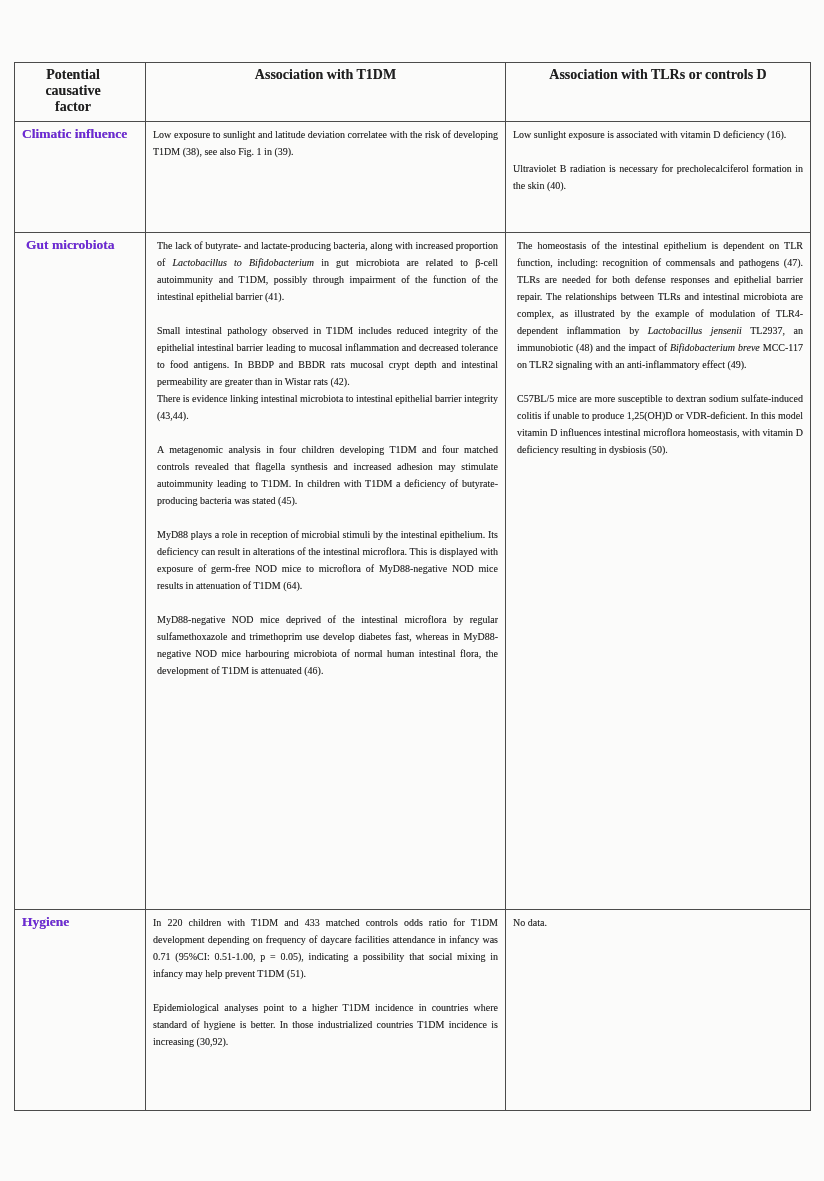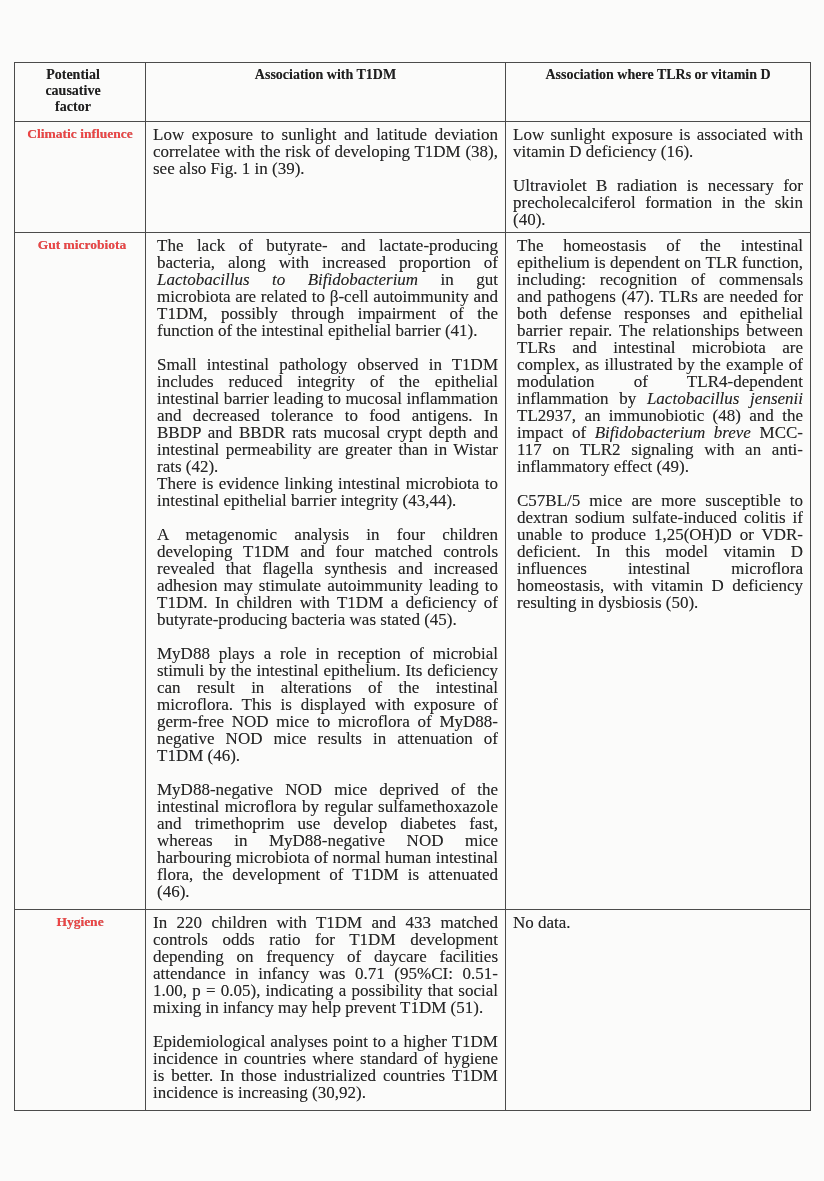--- a/index.html
+++ b/index.html
@@ -54,25 +54,25 @@
   }
   thead th.col-factor {
     padding-left: 18px;
     padding-right: 32px;
     border-radius: 11px;
   }
   td.factor-cell {
     font-weight: bold;
     font-size: 13.5px;
     line-height: 16px;
-    text-align: center;
-    color: #ef4444;
+    text-align: left;
+    color: #6d28d9;
   }
   td.body-cell {
-    font-size: 17px;
+    font-size: 10px;
     line-height: 17px;
     text-align: justify;
   }
   td.body-cell p { margin: 0; }
   td.body-cell p.gap { margin-bottom: 17px; }
   tr.row-climatic td { height: 102px; }
   tr.row-gut td      { height: 668px; padding-left: 11px; }
   tr.row-hygiene td  { height: 192px; margin-top: 33px; }
 </style>
 </head>
@@ -84,42 +84,42 @@
   <table class="factors">
     <colgroup>
       <col style="width:131px">
       <col style="width:360px">
       <col style="width:305px">
     </colgroup>
     <thead>
       <tr>
         <th class="col-factor">Potential causative factor</th>
         <th>Association with T1DM</th>
-        <th>Association where TLRs or vitamin D</th>
+        <th>Association with TLRs or controls D</th>
       </tr>
     </thead>
     <tbody>
       <tr class="row-climatic">
         <td class="factor-cell">Climatic influence</td>
         <td class="body-cell">
             <p>Low exposure to sunlight and latitude deviation correlatee with the risk of developing T1DM (38), see also Fig. 1 in (39).</p>
           </td>
         <td class="body-cell">
             <p class="gap">Low sunlight exposure is associated with vitamin D deficiency (16).</p>
             <p>Ultraviolet B radiation is necessary for precholecalciferol formation in the skin (40).</p>
           </td>
       </tr>
       <tr class="row-gut">
         <td class="factor-cell">Gut microbiota</td>
         <td class="body-cell">
             <p class="gap">The lack of butyrate- and lactate-producing bacteria, along with increased proportion of <em>Lactobacillus to Bifidobacterium</em> in gut microbiota are related to β-cell autoimmunity and T1DM, possibly through impairment of the function of the intestinal epithelial barrier (41).</p>
             <p>Small intestinal pathology observed in T1DM includes reduced integrity of the epithelial intestinal barrier leading to mucosal inflammation and decreased tolerance to food antigens. In BBDP and BBDR rats mucosal crypt depth and intestinal permeability are greater than in Wistar rats (42).</p>
             <p class="gap">There is evidence linking intestinal microbiota to intestinal epithelial barrier integrity (43,44).</p>
             <p class="gap">A metagenomic analysis in four children developing T1DM and four matched controls revealed that flagella synthesis and increased adhesion may stimulate autoimmunity leading to T1DM. In children with T1DM a deficiency of butyrate-producing bacteria was stated (45).</p>
-            <p class="gap">MyD88 plays a role in reception of microbial stimuli by the intestinal epithelium. Its deficiency can result in alterations of the intestinal microflora. This is displayed with exposure of germ-free NOD mice to microflora of MyD88-negative NOD mice results in attenuation of T1DM (46).</p>
+            <p class="gap">MyD88 plays a role in reception of microbial stimuli by the intestinal epithelium. Its deficiency can result in alterations of the intestinal microflora. This is displayed with exposure of germ-free NOD mice to microflora of MyD88-negative NOD mice results in attenuation of T1DM (64).</p>
             <p>MyD88-negative NOD mice deprived of the intestinal microflora by regular sulfamethoxazole and trimethoprim use develop diabetes fast, whereas in MyD88-negative NOD mice harbouring microbiota of normal human intestinal flora, the development of T1DM is attenuated (46).</p>
           </td>
         <td class="body-cell">
             <p class="gap">The homeostasis of the intestinal epithelium is dependent on TLR function, including: recognition of commensals and pathogens (47). TLRs are needed for both defense responses and epithelial barrier repair. The relationships between TLRs and intestinal microbiota are complex, as illustrated by the example of modulation of TLR4-dependent inflammation by <em>Lactobacillus jensenii</em> TL2937, an immunobiotic (48) and the impact of <em>Bifidobacterium breve</em> MCC-117 on TLR2 signaling with an anti-inflammatory effect (49).</p>
             <p>C57BL/5 mice are more susceptible to dextran sodium sulfate-induced colitis if unable to produce 1,25(OH)D or VDR-deficient. In this model vitamin D influences intestinal microflora homeostasis, with vitamin D deficiency resulting in dysbiosis (50).</p>
           </td>
       </tr>
       <tr class="row-hygiene">
         <td class="factor-cell">Hygiene</td>
         <td class="body-cell">

